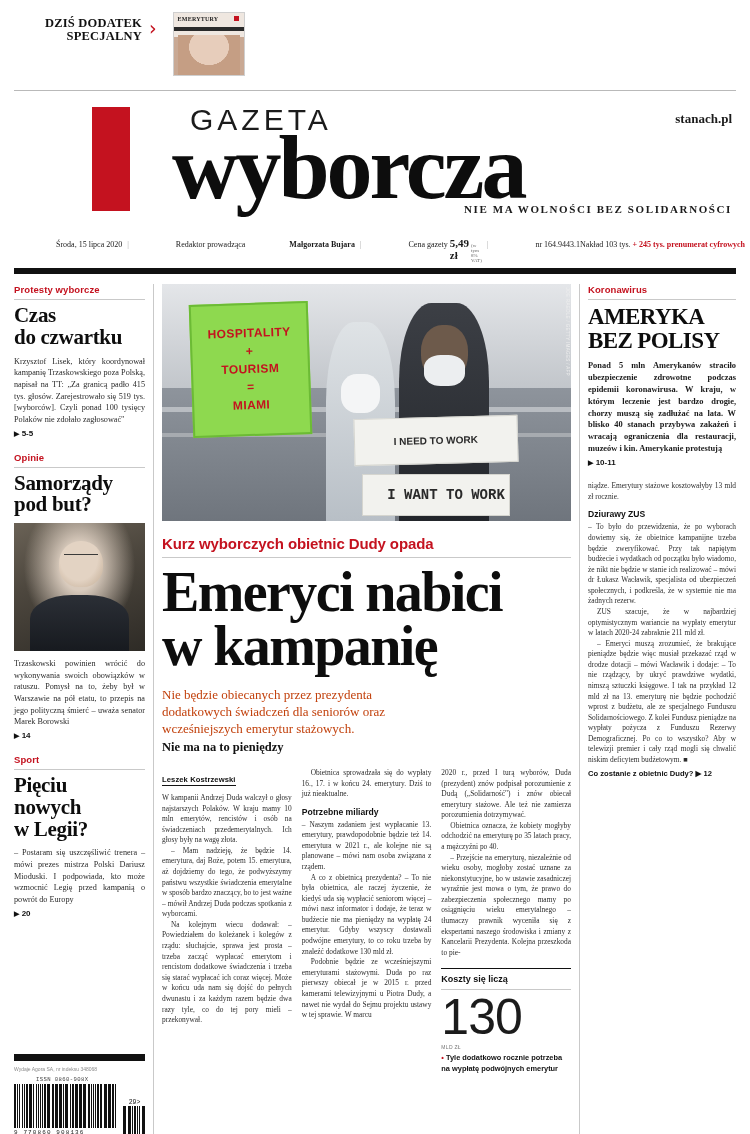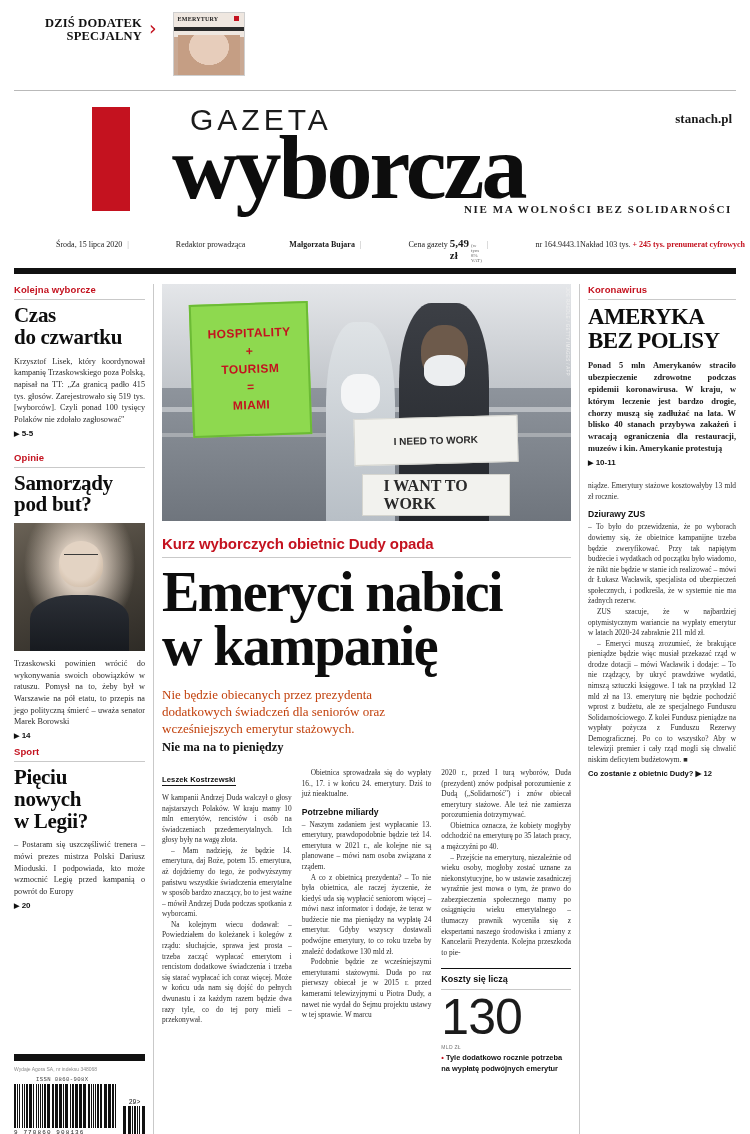--- a/index.html
+++ b/index.html
@@ -204,21 +204,21 @@
     position:absolute; left:47%; top:56%; width:40%; height:20%;
     background:#f2f2ee; border:1px solid #d5d5cf; transform:rotate(-1.5deg);
     display:flex; align-items:center; justify-content:center;
   }
   .lp-sign2 span { font-family:"Liberation Sans", sans-serif; font-weight:bold; font-size:10px; color:#2a2a2a; }
   .lp-sign3 {
     position:absolute; left:49%; top:80%; width:36%; height:18%;
     background:#f2f2ee; border:1px solid #d5d5cf;
     display:flex; align-items:center; justify-content:center;
   }
-  .lp-sign3 span { font-family:Liberation Serif, serif; font-weight:bold; font-size:16px; color:#2a2a2a;padding-left:20px; }
+  .lp-sign3 span { font-family:Liberation Mono, monospace; font-weight:bold; font-size:14px; color:#2a2a2a;padding-left:20px; }
   .lp-p1 {
     position:absolute; left:40%; top:16%; width:17%; height:84%;
     background:linear-gradient(#dfe3e6,#b8bfc6); border-radius:40% 40% 0 0;
   }
   .lp-p1 .m { position:absolute; left:22%; top:26%; width:56%; height:20%; background:#f4f5f6; border-radius:40%; }
   .lp-p2 {
     position:absolute; left:58%; top:8%; width:22%; height:92%;
     background:linear-gradient(#3c3f45,#23262b); border-radius:36% 36% 0 0;
   }
   .lp-p2 .f { position:absolute; left:24%; top:10%; width:52%; height:26%; background:#6d5a4b; border-radius:45%; }
@@ -360,21 +360,21 @@
       <span class="red">+ 245 tys. prenumerat cyfrowych</span>
     </span>
   </div>
   <div class="blackbar"></div>
 
   <div class="grid">
 
     <div class="rail-l">
 
       <div>
-        <div class="kicker">Kolejna wyborcze</div>
+        <div class="kicker">Protesty wyborcze</div>
         <div class="kicker-rule"></div>
         <div class="rail-head" style="white-space:pre-line">Czas
 do czwartku</div>
         <div class="rail-body">Krzysztof Lisek, który koordynował kampanię Trzaskowskiego poza Polską, napisał na TT: „Za granicą padło 415 tys. głosów. Zarejestrowało się 519 tys. [wyborców]. Czyli ponad 100 tysięcy Polaków nie zdołało zagłosować"</div>
         <div class="pagelink"><span class="tri">▶</span> <span>5-5</span></div>
       </div>
 
       <div style="margin-top:14px">
         <div class="kicker">Opinie</div>
         <div class="kicker-rule"></div>
@@ -383,21 +383,21 @@
         <div class="rail-photo">
           <div class="head"></div>
           <div class="glasses"></div>
           <div class="body2"></div>
 
         </div>
         <div class="rail-body">Trzaskowski powinien wrócić do wykonywania swoich obowiązków w ratuszu. Pomysł na to, żeby był w Warszawie na pół etatu, to przepis na jego polityczną śmierć – uważa senator Marek Borowski</div>
         <div class="pagelink"><span class="tri">▶</span> <span>14</span></div>
       </div>
 
-      <div style="margin-top:6px">
+      <div style="margin-top:14px">
         <div class="kicker">Sport</div>
         <div class="kicker-rule"></div>
         <div class="rail-head" style="white-space:pre-line">Pięciu
 nowych
 w Legii?</div>
         <div class="rail-body">– Postaram się uszczęśliwić trenera – mówi prezes mistrza Polski Dariusz Mioduski. I podpowiada, kto może wzmocnić Legię przed kampanią o powrót do Europy</div>
         <div class="pagelink"><span class="tri">▶</span> <span>20</span></div>
       </div>
 
       <div class="footer-l">

